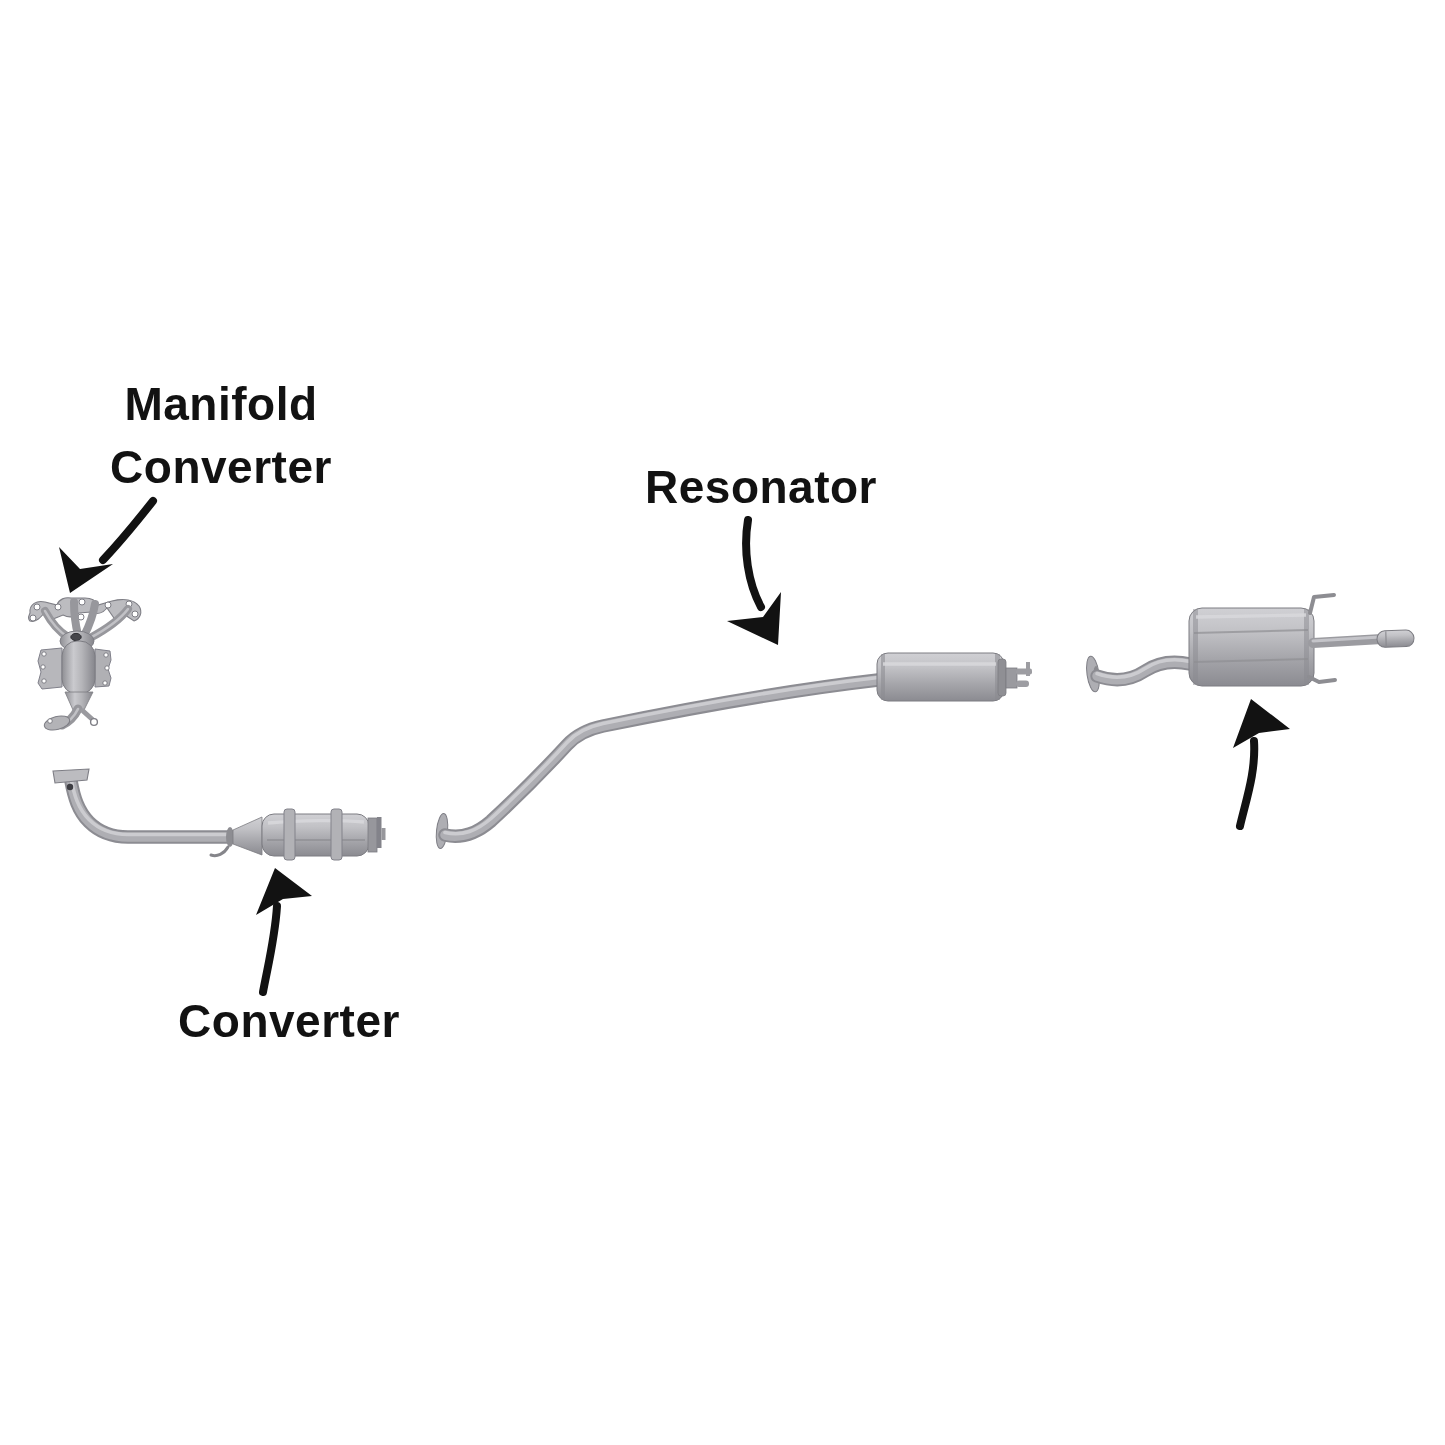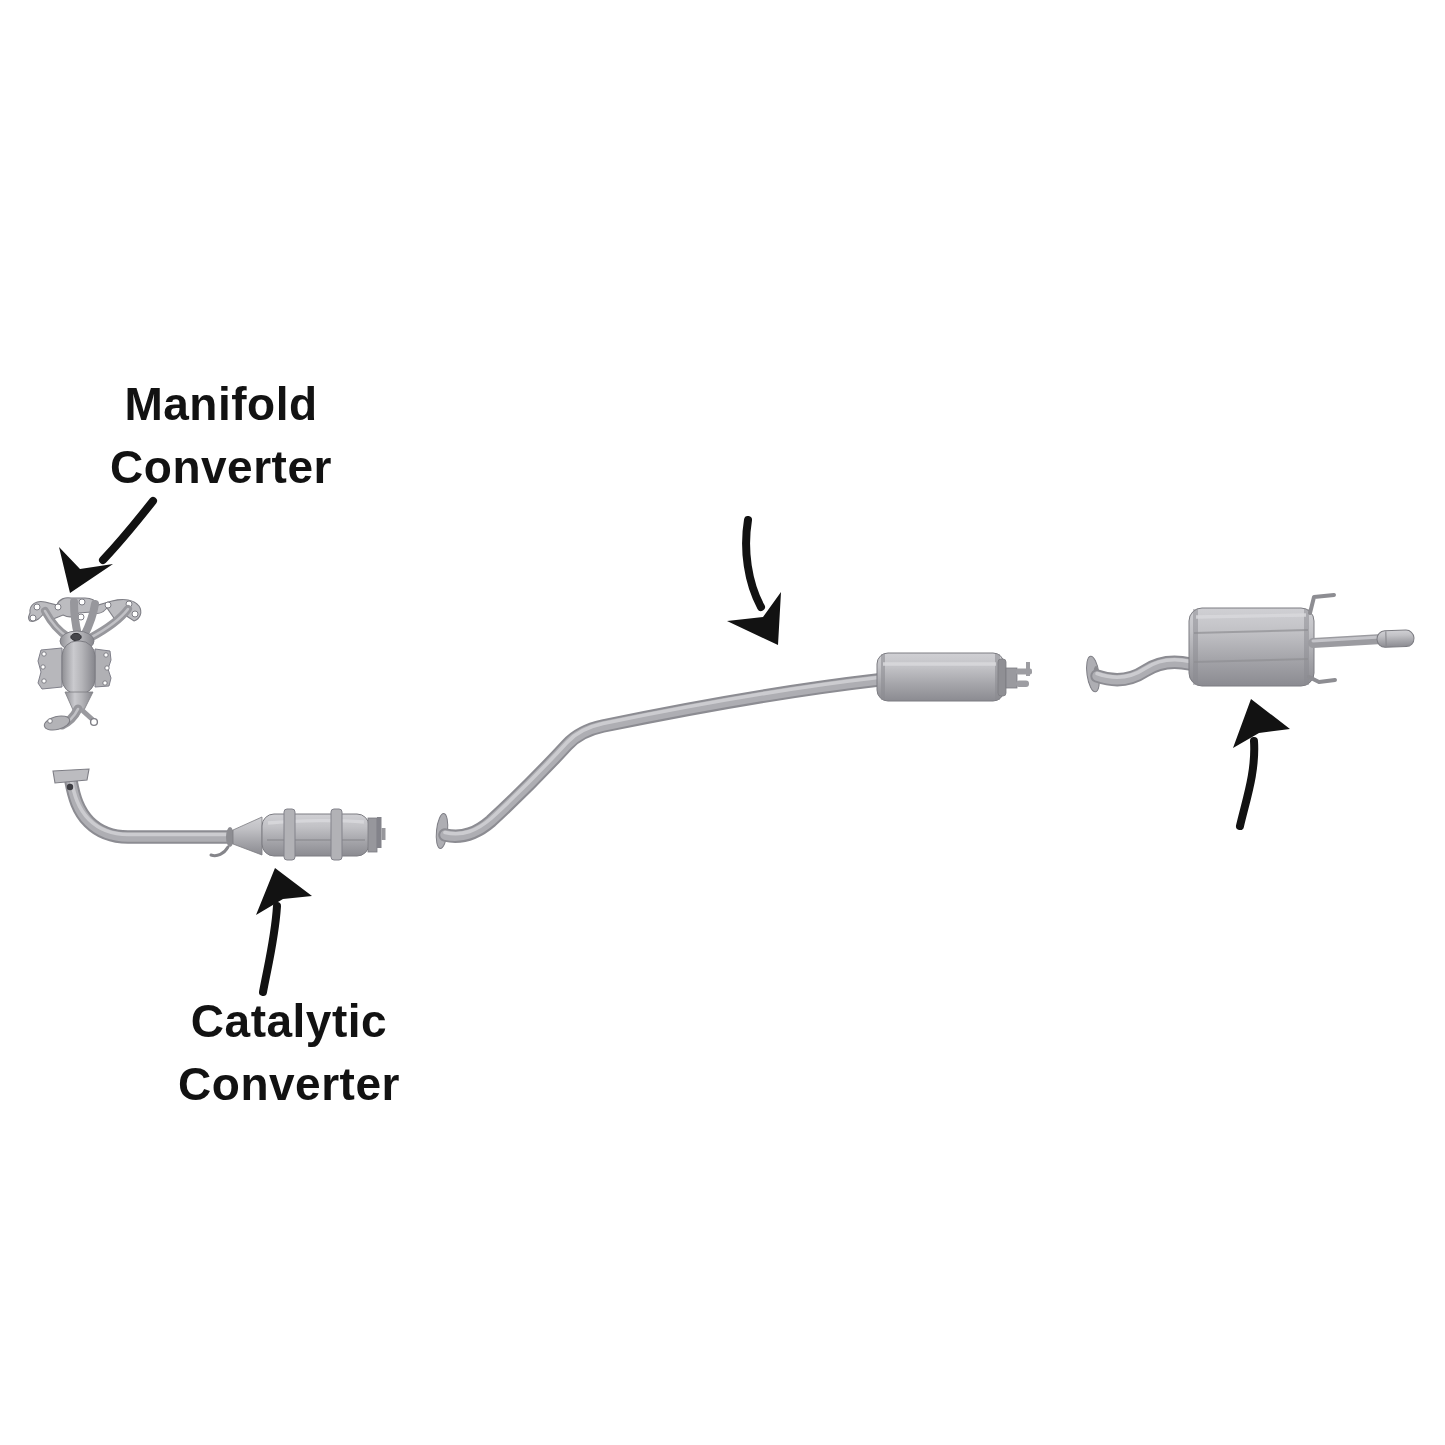--- a/index.html
+++ b/index.html
@@ -211,20 +211,22 @@
       <path class="arrow-stroke" d="M1240,826 C1246,800 1256,772 1254,741"></path>
       <polygon class="arrow-head" points="1251,699 1290,729 1259,733 1233,748"></polygon>
     </g>
   </svg>
 
   <div class="label" style="left:221px; top:373px;">
     <div>Manifold</div>
     <div>Converter</div>
   </div>
 
+  <div class="label" style="left:761px; top:456px;">
+    <div>Resonator</div>
+  </div>
 
   <div class="label" style="left:289px; top:990px;">
-    <div>Catalytic</div>
     <div>Converter</div>
   </div>
 
 
 </div>
 
 </body></html>

